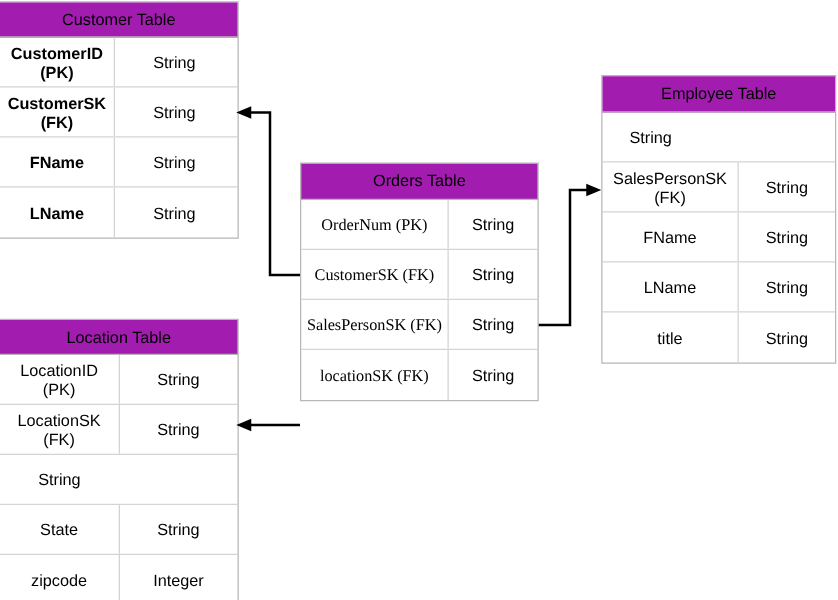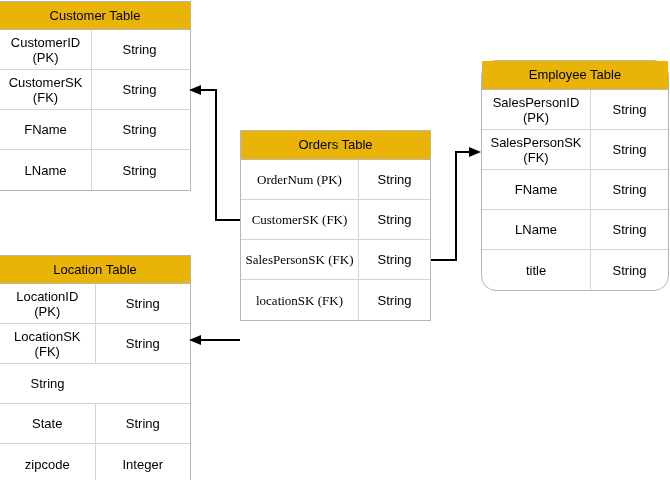--- a/index.html
+++ b/index.html
@@ -22,21 +22,21 @@
     height: 480px;
   }
   .er-table {
     position: absolute;
     box-sizing: border-box;
     border: 1px solid #b7b7b7;
     background: #ffffff;
   }
   .tbl-header {
     box-sizing: border-box;
-    background: #eab308;
+    background: #a21caf;
     border-bottom: 1px solid #b7b7b7;
     height: 28px;
     display: flex;
     align-items: center;
     justify-content: center;
     font-size: 13px;
     line-height: 14px;
     color: #000;
     text-align: center;
   }
@@ -64,38 +64,38 @@
     border-right: 1px solid #d4d4d4;
   }
   .cell.type {
     border-right: none;
   }
 
   
   #customer-table {
     left: -1px; top: 1px; width: 192px;
   }
-  #customer-table .cell.name { width: 92px; }
+  #customer-table .cell.name { width: 92px; font-weight: bold; }
   #customer-table .cell.type { width: 95px; }
 
   #location-table {
     left: -1px; top: 255px; width: 192px; height: 226px;
   }
   #location-table .cell.name { width: 96px; }
   #location-table .cell.type { width: 95px; }
 
   #orders-table {
     left: 240px; top: 130px; width: 191px;
   }
   #orders-table .tbl-header { height: 29px; }
   #orders-table .cell.name { width: 118px; font-family: Liberation Serif, serif; }
   #orders-table .cell.type { width: 71px; }
 
   #employee-table {
-    left: 481px; top: 60px; width: 188px; border-radius: 15px;
+    left: 481px; top: 60px; width: 188px;
   }
   #employee-table .tbl-header { height: 29px; }
   #employee-table .cell.name { width: 109px; }
   #employee-table .cell.type { width: 77px; }
 
   .conn-svg {
     position: absolute;
     left: 0; top: 0;
     width: 670px;
     height: 480px;
@@ -174,21 +174,20 @@
     </div>
     <div class="tbl-row last">
       <div class="cell name">locationSK (FK)</div>
       <div class="cell type">String</div>
     </div>
   </div>
 
   <div class="er-table" id="employee-table">
     <div class="tbl-header">Employee Table</div>
     <div class="tbl-row">
-      <div class="cell name">SalesPersonID (PK)</div>
       <div class="cell type">String</div>
     </div>
     <div class="tbl-row">
       <div class="cell name">SalesPersonSK (FK)</div>
       <div class="cell type">String</div>
     </div>
     <div class="tbl-row">
       <div class="cell name">FName</div>
       <div class="cell type">String</div>
     </div>

